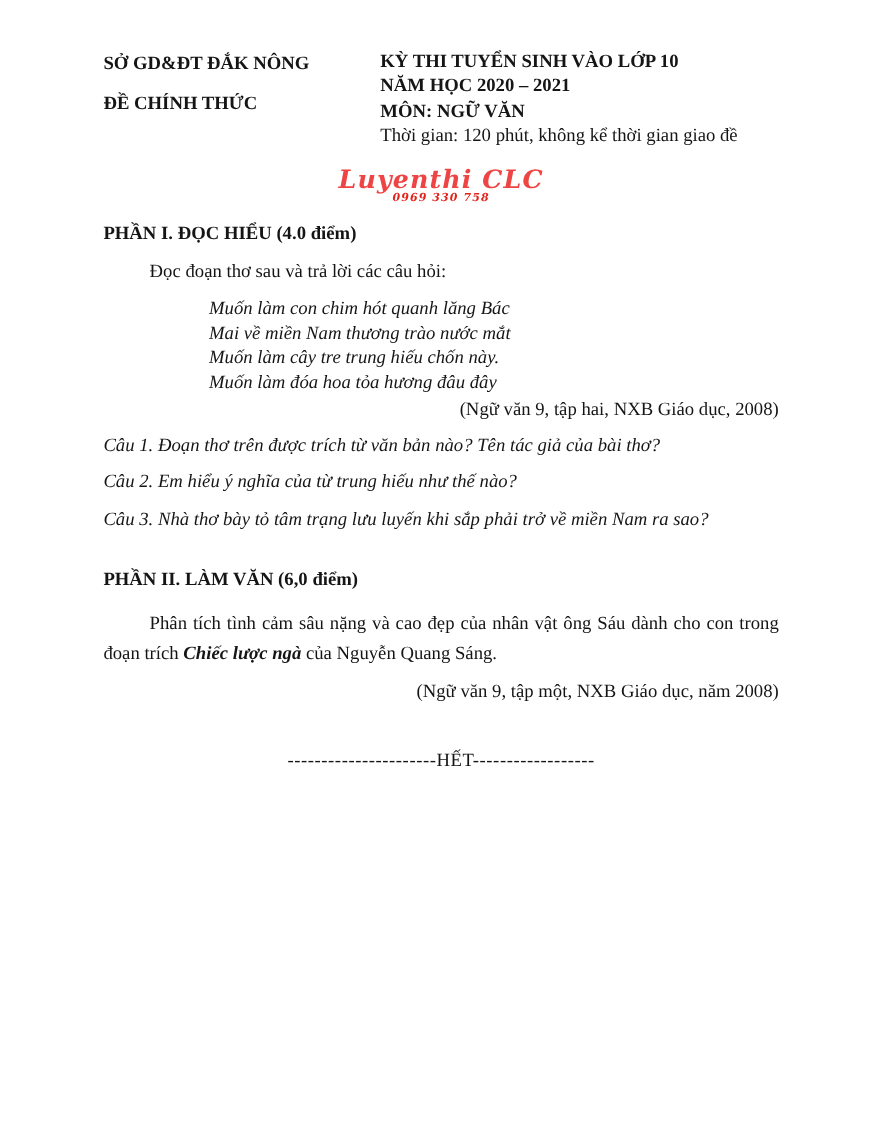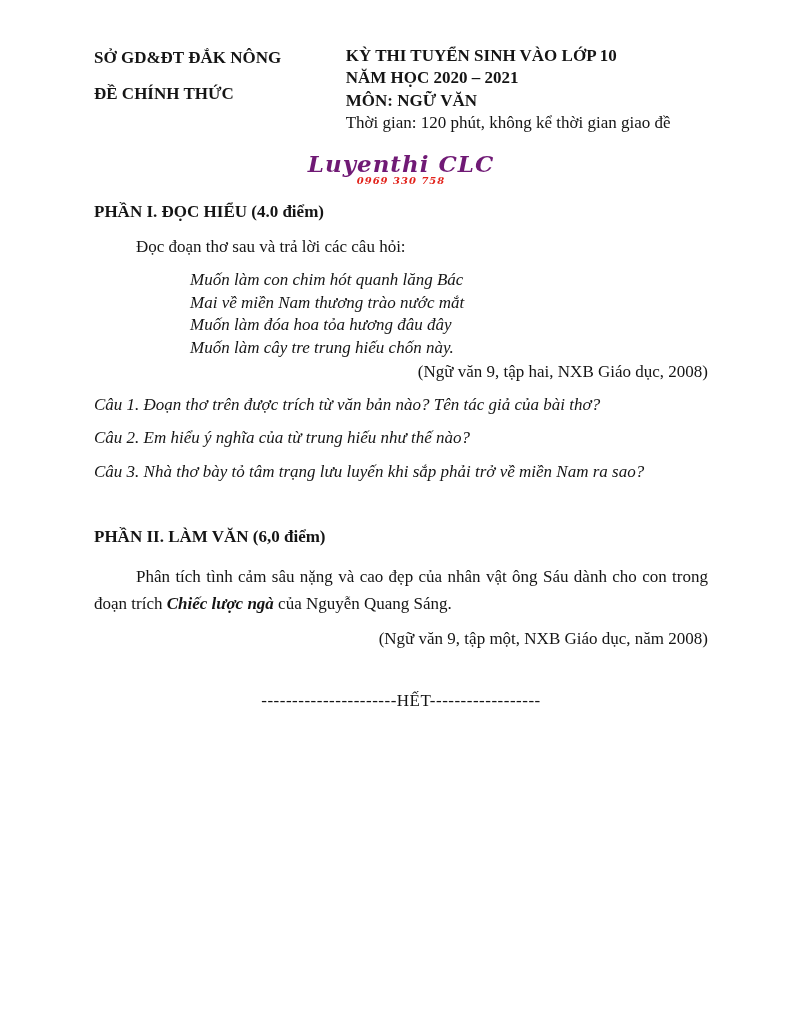--- a/index.html
+++ b/index.html
@@ -53,21 +53,21 @@
   .logo .logo-name { font-size: 23px; letter-spacing: 1px; }
   .logo .logo-phone { font-size: 10px; letter-spacing: 1px; margin-top: 1px; }
   
   .section1-title { margin-top: 16px; font-weight: bold; }
   .intro { margin-top: 15px; text-indent: 42px; }
   .poem { margin-top: 12px; margin-left: 96px; font-style: italic; line-height: 1.35; }
   .poem-line { white-space: pre; }
   .source-line { text-align: right; margin-top: 2px; }
   .questions { margin-top: 12px; }
   .question { margin-top: 11px; line-height: 1.3; font-style: italic; }
-  .section2-title { margin-top: 44px; font-weight: bold; }
+  .section2-title { margin-top: 34px; font-weight: bold; }
   .essay-para {
     margin-top: 16px;
     text-indent: 42px;
     text-align: justify;
     line-height: 1.6;
   }
   .essay-para .work-title { font-weight: bold; font-style: italic; }
   .source-line-2 { text-align: right; margin-top: 12px; }
   .footer-divider {
     margin-top: 42px;
@@ -88,32 +88,32 @@
       </div>
       <div class="header-right">
         <div class="h-line">KỲ THI TUYỂN SINH VÀO LỚP 10</div>
         <div class="h-line">NĂM HỌC 2020 – 2021</div>
         <div class="h-line">MÔN: NGỮ VĂN</div>
         <div class="h-time">Thời gian: 120 phút, không kể thời gian giao đề</div>
       </div>
     </div>
 
     <div class="logo">
-      <div class="logo-name" style="color: #701a75;">Luyenthi CLC</div>
+      <div class="logo-name" style="color: #ef4444;">Luyenthi CLC</div>
       <div class="logo-phone" style="color: rgb(226, 35, 27);">0969 330 758</div>
     </div>
 
     <div class="section1-title">PHẦN I. ĐỌC HIỂU (4.0 điểm)</div>
     <div class="intro">Đọc đoạn thơ sau và trả lời các câu hỏi:</div>
 
     <div class="poem">
       <div class="poem-line">Muốn làm con chim hót quanh lăng Bác</div>
       <div class="poem-line">Mai về miền Nam thương trào nước mắt</div>
+      <div class="poem-line">Muốn làm cây tre trung hiếu chốn này.</div>
       <div class="poem-line">Muốn làm đóa hoa tỏa hương đâu đây</div>
-      <div class="poem-line">Muốn làm cây tre trung hiếu chốn này.</div>
     </div>
     <div class="source-line">(Ngữ văn 9, tập hai, NXB Giáo dục, 2008)</div>
 
     <div class="questions">
       <div class="question">Câu 1. Đoạn thơ trên được trích từ văn bản nào? Tên tác giả của bài thơ?</div>
       <div class="question">Câu 2. Em hiểu ý nghĩa của từ trung hiếu như thế nào?</div>
       <div class="question">Câu 3. Nhà thơ bày tỏ tâm trạng lưu luyến khi sắp phải trở về miền Nam ra sao?</div>
     </div>
 
     <div class="section2-title">PHẦN II. LÀM VĂN (6,0 điểm)</div>

